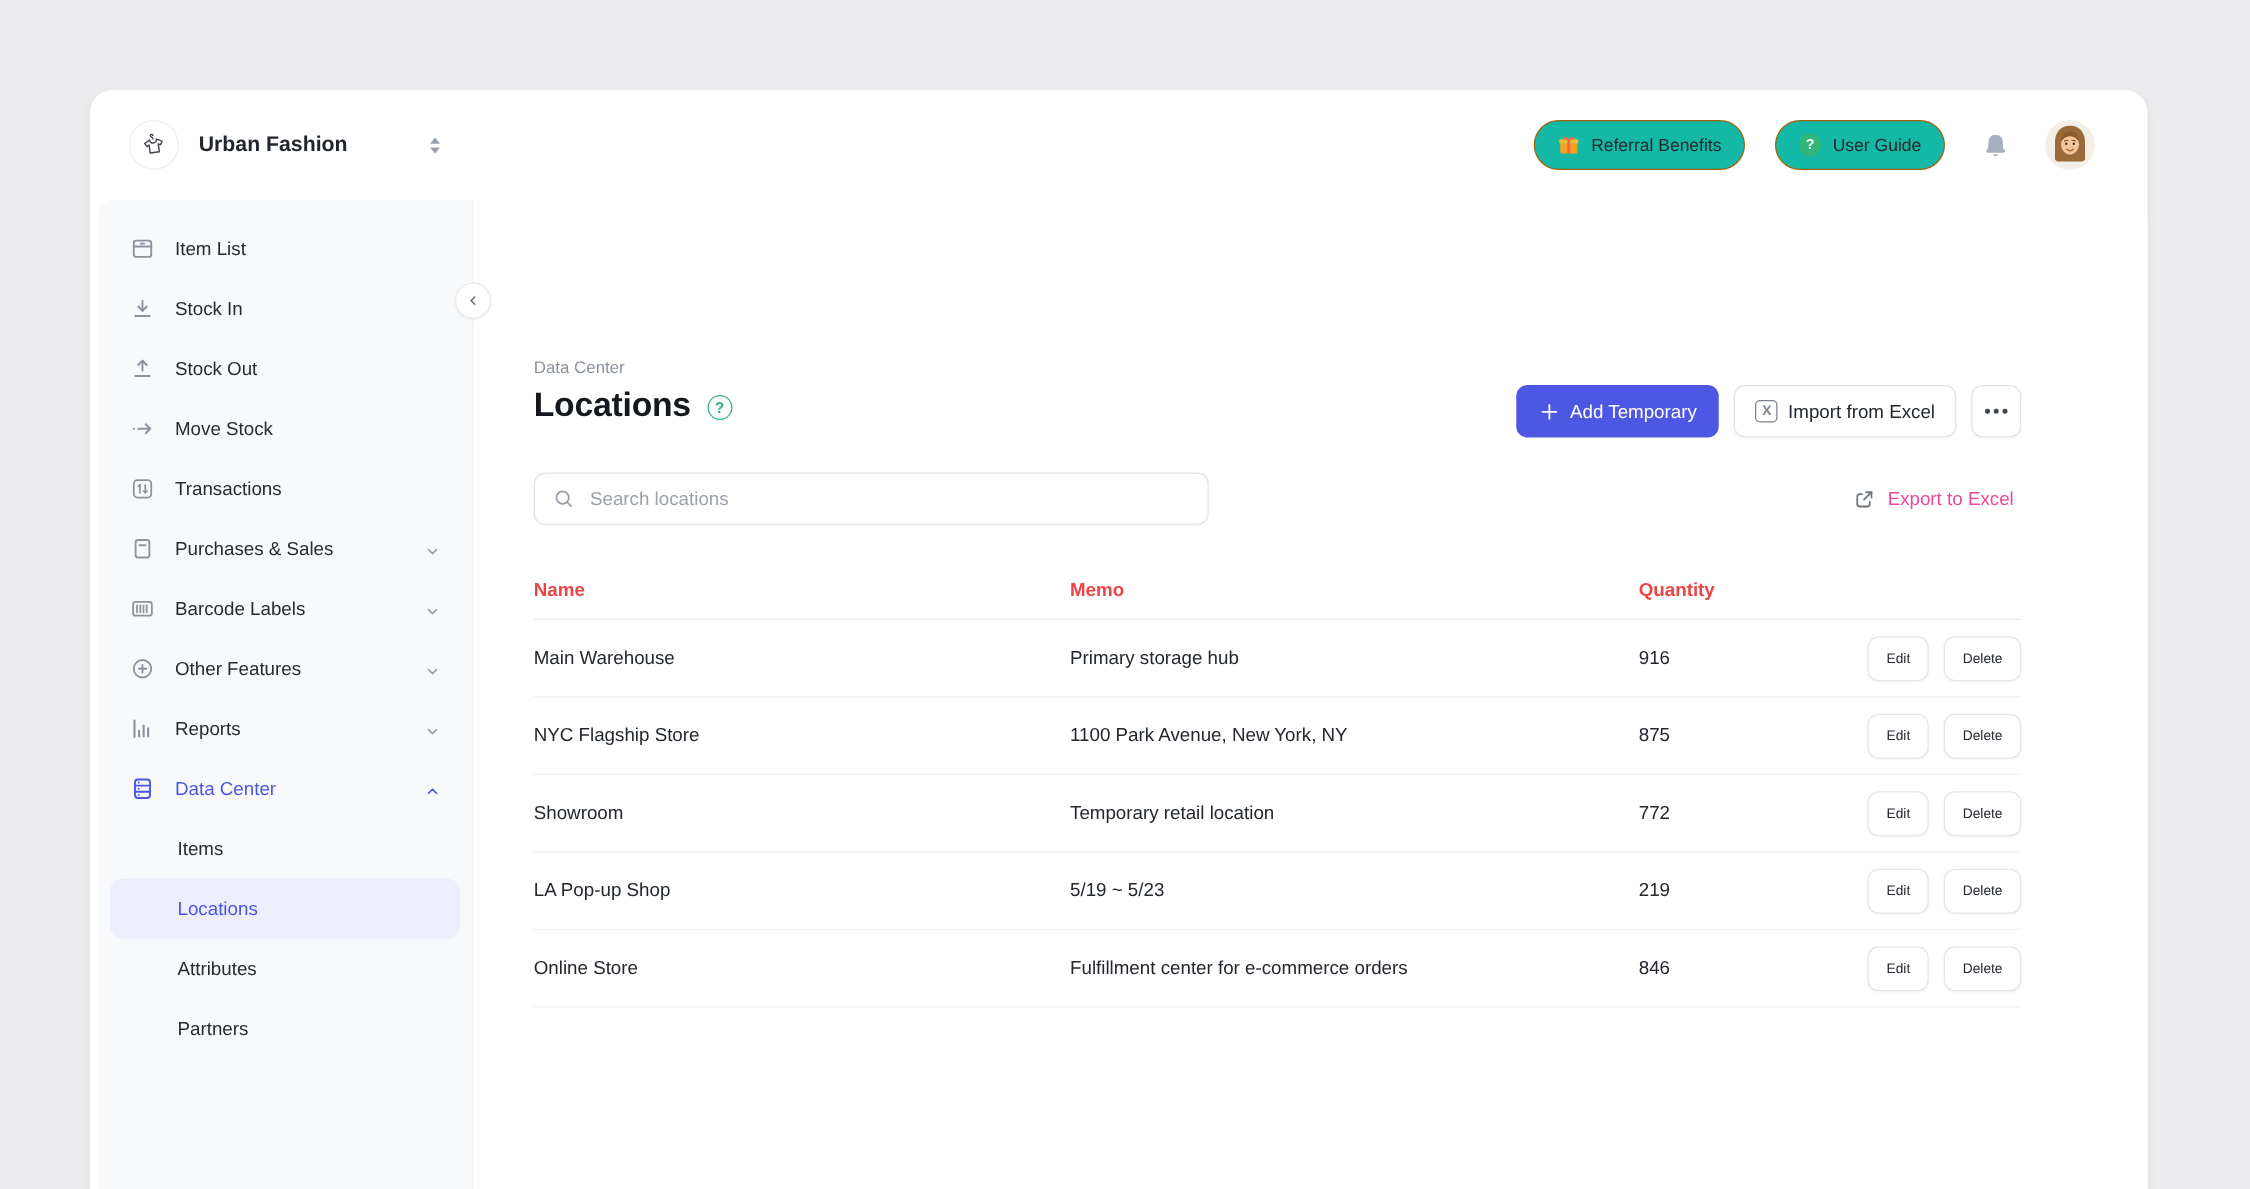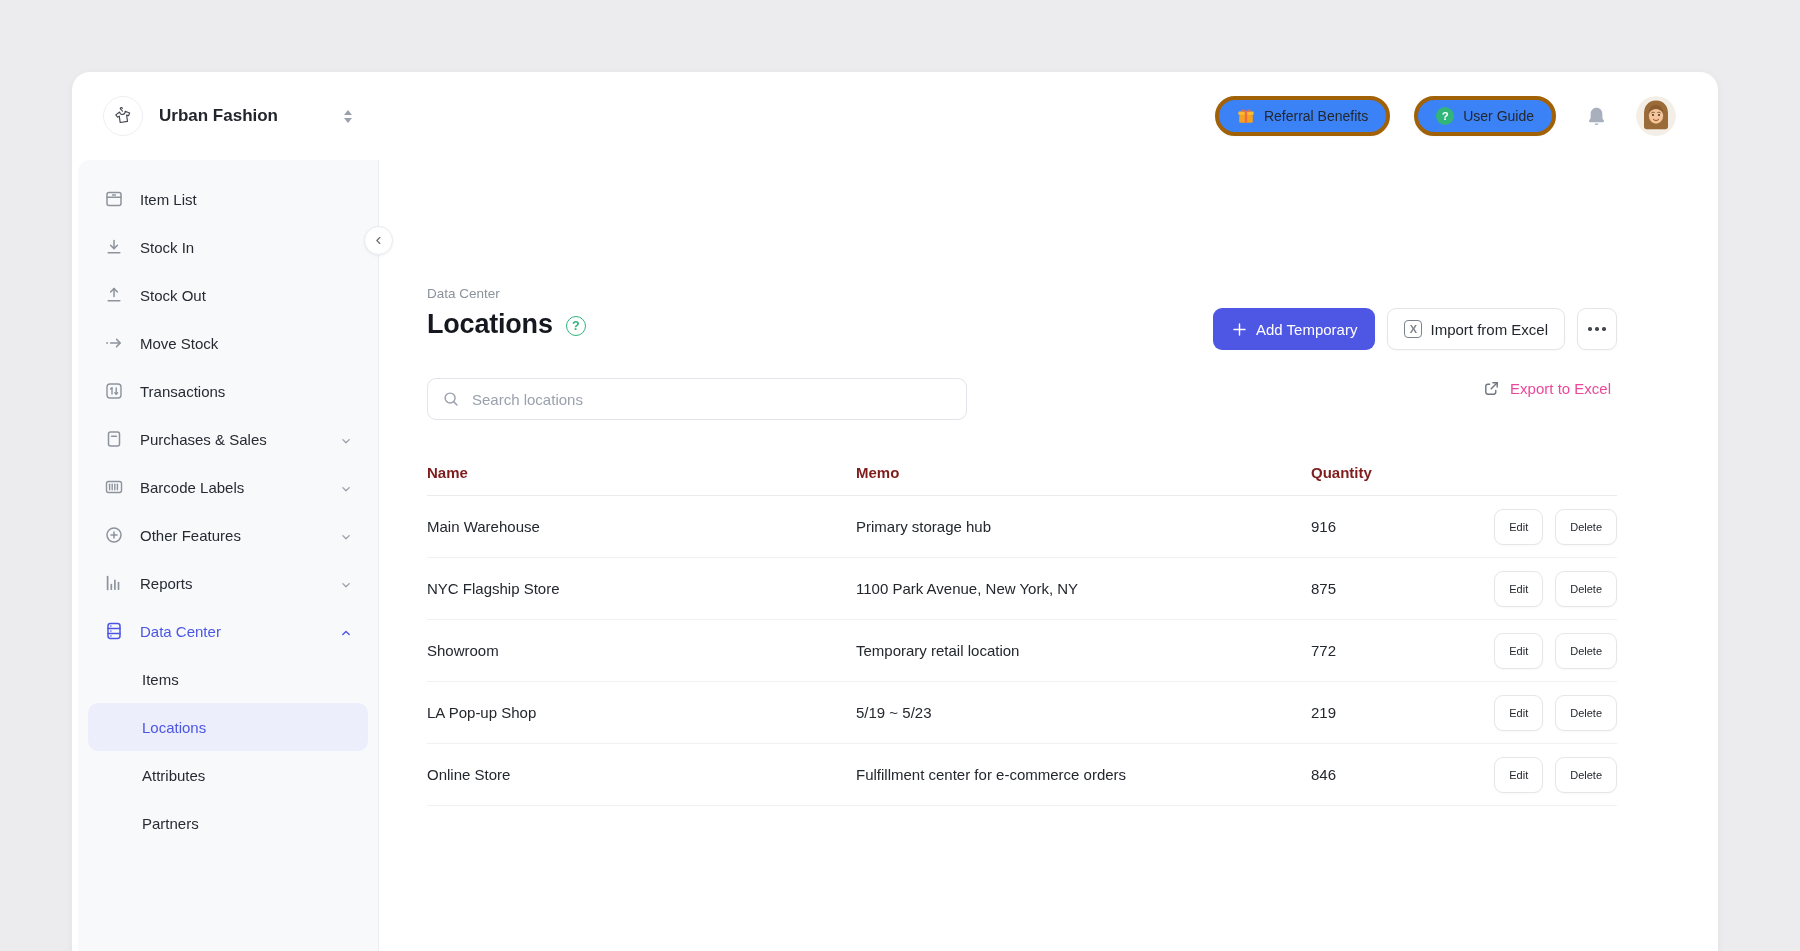--- a/index.html
+++ b/index.html
@@ -15,22 +15,22 @@
     display:flex;align-items:center;justify-content:space-between;
     padding:0 42px 0 31px;}
   .hdr-left{display:flex;align-items:center;}
   .logo-circle{width:40px;height:40px;border-radius:50%;border:1px solid #edeff2;
     display:flex;align-items:center;justify-content:center;background:#fff;}
   .ws-name{margin-left:16px;font-size:17px;font-weight:700;color:#21252c;}
   .sorter{margin-left:66px;display:flex;flex-direction:column;gap:3px;cursor:pointer;}
   .tri-up{width:0;height:0;border-left:4.5px solid transparent;border-right:4.5px solid transparent;border-bottom:5.5px solid #9aa1ac;}
   .tri-down{width:0;height:0;border-left:4.5px solid transparent;border-right:4.5px solid transparent;border-top:5.5px solid #9aa1ac;}
   .hdr-right{display:flex;align-items:center;gap:24px;}
-  .pill{height:40px;display:inline-flex;align-items:center;gap:9px;background:#3b82f6;
-    border:4px solid #a16207;border-radius:20px;padding:0 18px;font-size:14px;
+  .pill{height:40px;display:inline-flex;align-items:center;gap:9px;background:#14b8a6;
+    border:1px solid #a16207;border-radius:20px;padding:0 18px;font-size:14px;
     font-weight:500;color:#23272e;cursor:pointer;box-shadow:0 1px 2px rgba(16,24,40,.03);justify-content:flex-end;}
   .bell-btn{margin-left:5px;background:none;border:none;padding:0;cursor:pointer;display:flex;}
   .avatar{width:40px;height:40px;border-radius:50%;overflow:hidden;margin-left:4px;cursor:pointer;display:flex;}
 
   
   .sidebar{position:absolute;left:6px;top:88px;width:301px;bottom:0;
     background:#f8f9fb;border-right:1px solid #ecedf0;border-radius:12px 0 0 0;
     padding-top:15px;}
   .nav-item{height:48px;display:flex;align-items:center;padding:0 24px 0 26px;
     gap:16px;font-size:15px;color:#262b33;cursor:pointer;}
@@ -60,32 +60,32 @@
     align-items:center;gap:8px;cursor:pointer;font-family:inherit;}
   .btn-primary{background:#4e56e4;color:#fff;border:none;padding:0 18px;}
   .btn-outline{background:#fff;color:#23272e;border:1px solid #e3e5e9;padding:0 16px;
     box-shadow:0 1px 2px rgba(16,24,40,.03);}
   .btn-more{width:40px;justify-content:center;gap:3.5px;padding:0;}
   .dot{width:3.5px;height:3.5px;border-radius:50%;background:#42474e;}
   .xl-icon{width:18px;height:18px;border:1.6px solid #7c838d;border-radius:4px;
     color:#7c838d;font-size:11px;font-weight:700;display:flex;align-items:center;justify-content:center;}
 
   .search-row{position:absolute;left:48px;right:101px;top:218px;height:42px;
-    display:flex;align-items:flex-start;justify-content:space-between;}
+    display:flex;align-items:center;justify-content:space-between;}
   .search-box{width:540px;height:42px;border:1px solid #e1e4e8;border-radius:9px;
     background:#fff;display:flex;align-items:center;gap:10px;padding:0 14px;}
   .search-box input{flex:1;border:none;outline:none;background:transparent;
     font-size:15px;color:#2a2e35;font-family:inherit;}
   .search-box input::placeholder{color:#9aa1ac;}
   .export-link{display:flex;align-items:center;gap:9px;font-size:15px;font-weight:500;
     color:#ec4899;cursor:pointer;background:none;border:none;font-family:inherit;}
 
   .table{position:absolute;left:48px;right:101px;top:290px;}
   .t-head,.t-row{display:grid;grid-template-columns:429px 455px 1fr 132px;align-items:center;}
-  .t-head{height:46px;border-bottom:1px solid #e9ebee;font-size:15px;font-weight:600;color:#7f1d1d;}
+  .t-head{height:46px;border-bottom:1px solid #e9ebee;font-size:15px;font-weight:600;color:#ef4444;}
   .t-row{height:62px;border-bottom:1px solid #eff1f4;font-size:15px;color:#23272e;}
   .cell-actions{display:flex;justify-content:flex-end;gap:12px;}
   .btn-small{height:36px;padding:0 14px;border-radius:9px;border:1px solid #e4e6ea;
     background:#fff;font-size:11px;color:#23272e;cursor:pointer;font-family:inherit;
     box-shadow:0 1px 2px rgba(16,24,40,.03);}
 </style>
 </head>
 <body>
 
 <div class="card">

